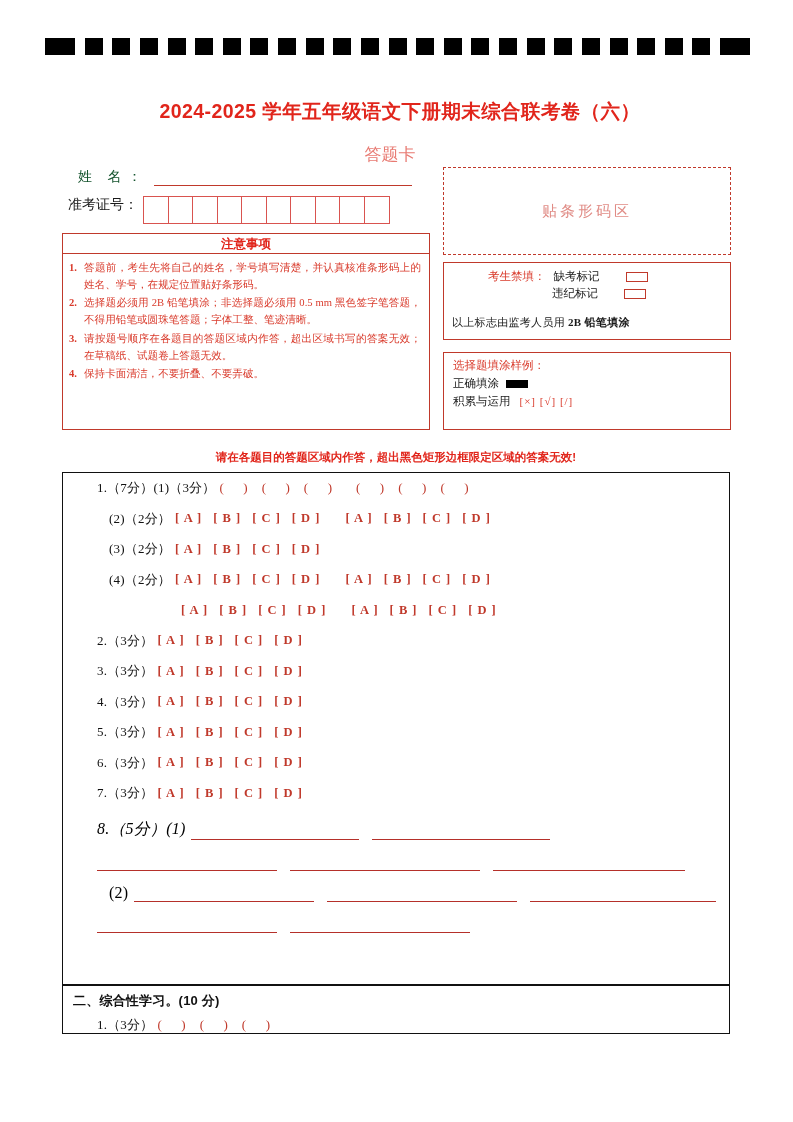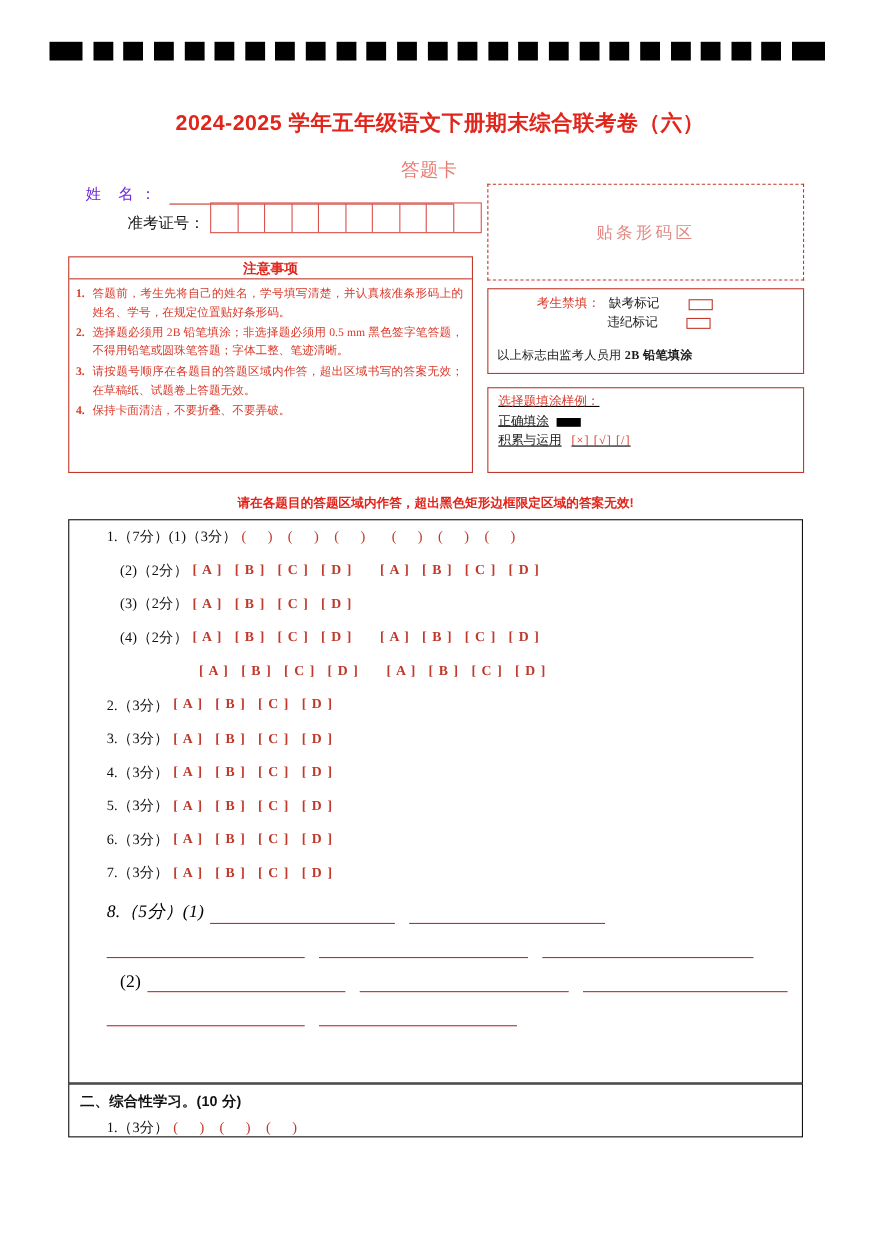--- a/index.html
+++ b/index.html
@@ -34,24 +34,24 @@
     font-family:"Liberation Sans","DejaVu Sans",sans-serif;
     font-weight:bold; font-size:19.5px; color:#e1251b; letter-spacing:.4px;
   }
   #answer-sheet-label {
     position:absolute; left:270px; top:143px; width:240px;
     text-align:center; font-size:17px; color:#e87a72;
     font-family:"Liberation Serif","DejaVu Serif",serif;
   }
 
   #name-row { position:absolute; left:78px; top:168px; width:340px; display:flex; align-items:flex-end; }
-  #name-row .lbl { font-size:14px; color:#6d28d9; letter-spacing:6px; white-space:nowrap; }
+  #name-row .lbl { font-size:14px; color:#14532d; letter-spacing:6px; white-space:nowrap; }
   #name-row .rule { flex:1; border-bottom:1.6px solid #c0392b; height:16px; margin-left:6px; margin-right:6px;}
 
-  #exam-no-row { position:absolute; left:68px; top:184px; display:flex; align-items:flex-end;margin-left:48px; }
+  #exam-no-row { position:absolute; left:68px; top:196px; display:flex; align-items:flex-start; }
   #exam-no-row .lbl { font-size:14px; color:#1a1a1a; white-space:nowrap; margin-right:5px;}
   #exam-no-boxes { display:flex; border:1.3px solid #d9534f; }
   #exam-no-boxes .cell { width:24.5px; height:26px; border-right:1.3px solid #d9534f; }
   #exam-no-boxes .cell:last-child { border-right:none; }
 
   
   #barcode-area {
     position:absolute; left:443px; top:167px; width:288px; height:88px;
     border:1.5px dashed #c0392b;
     display:flex; align-items:center; justify-content:center;
@@ -86,21 +86,21 @@
   .fb-lead { color:#d93a2b; white-space:nowrap; }
   .fb-mark-lbl { color:#1a1a1a; margin-left:8px; white-space:nowrap; }
   .fb-chk { width:22px; height:10px; border:1.2px solid #c0392b; margin-left:26px; }
   .fb-row2 { padding-left:56px; }
   #fb-foot { font-size:11px; color:#1a1a1a; margin-top:12px; letter-spacing:.3px;}
   #fb-foot b { font-weight:bold; }
 
   
   #sample-box {
     position:absolute; left:443px; top:352px; width:288px; height:78px;
-    border:1.3px solid #c0392b; padding:4px 9px;text-decoration:underline;
+    border:1.3px solid #c0392b; padding:4px 9px;
   }
   #sample-title { font-size:11.5px; color:#d93a2b; line-height:1.55;
     font-family:"Liberation Sans","DejaVu Sans",sans-serif;}
   .sample-row { display:flex; align-items:center; font-size:11.5px; color:#1a1a1a; line-height:1.55; }
   .sample-row .fill-ok { display:inline-block; width:22px; height:8px; background:#000; margin-left:7px; }
   .sample-row .wrong { color:#d93a2b; margin-left:9px; letter-spacing:1px; font-size:11px;}
 
   
   #warning-line {
     position:absolute; left:62px; top:450px; width:668px; text-align:center;

